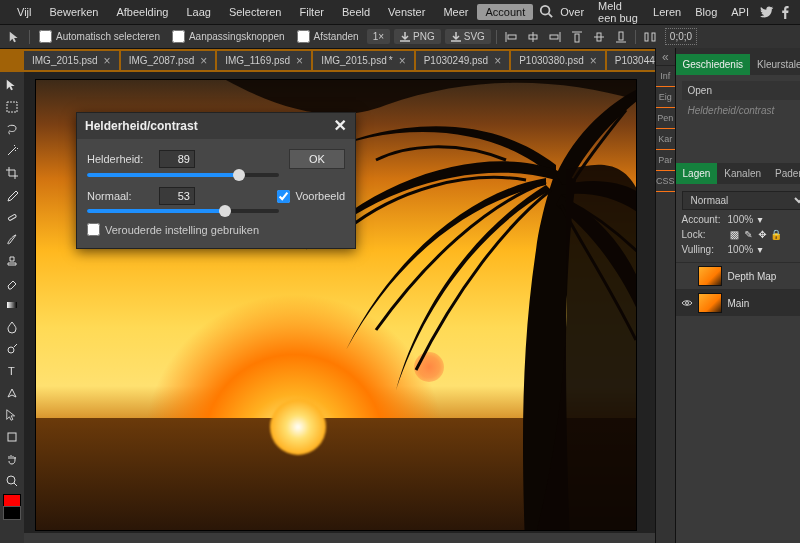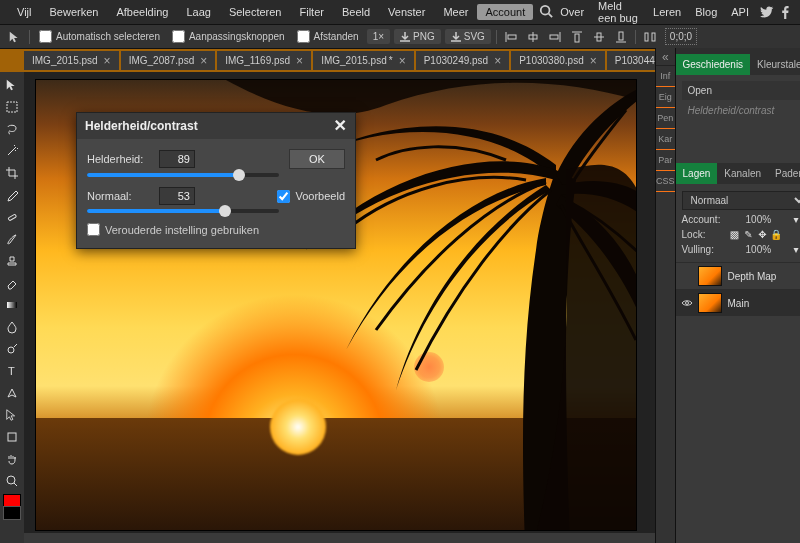--- a/index.html
+++ b/index.html
@@ -73,21 +73,21 @@
   .panel-tab{padding:5px 7px;color:#bbb;cursor:pointer;}
   .panel-tab.active{background:#15803d;color:#eee;}
   .panel-body{background:#3a3a3a;padding:4px 6px;font-size:10px;color:#ccc;}
   .history-line{background:#333;padding:4px 6px;margin:2px 0;cursor:pointer;}
   .history-line.sub{background:transparent;color:#888;font-style:italic;padding:3px 6px;}
   .panel-gap{flex:0 0 22px;}
   .layers-controls{padding:4px 6px;font-size:10px;color:#ccc;background:#3a3a3a;}
   .layers-controls .row2{display:flex;align-items:center;margin:3px 0;}
   .layers-controls select{background:#333;border:1px solid #222;color:#ccc;font-size:10px;padding:2px 4px;flex:1;}
   .layers-controls .lbl2{flex:0 0 46px;}
-  .layers-controls .pct{margin:0 18px;}
+  .layers-controls .pct{margin:0 0;}
   .layers-controls .mini-icon{width:12px;height:12px;margin:0 1px;display:inline-flex;align-items:center;justify-content:center;color:#ddd;}
   .layerlist{background:#3a3a3a;flex:1;overflow:auto;}
   .layer{display:flex;align-items:center;padding:3px 4px;border-top:1px solid #2c2c2c;cursor:pointer;}
   .layer .eye{width:14px;height:14px;margin-right:4px;display:flex;align-items:center;justify-content:center;color:#ccc;}
   .layer .thumb{width:24px;height:20px;background:linear-gradient(135deg,#ffae2b 0%,#ff7a00 60%,#3a2008 100%);border:1px solid #111;margin-right:6px;flex-shrink:0;}
   .layer .name{color:#ddd;font-size:10px;}
   .layer.selected{background:#2d2d2d;}
 
   
   .hscroll{position:absolute;left:24px;right:145px;bottom:0;height:11px;background:#3a3a3a;border-top:1px solid #222;}

